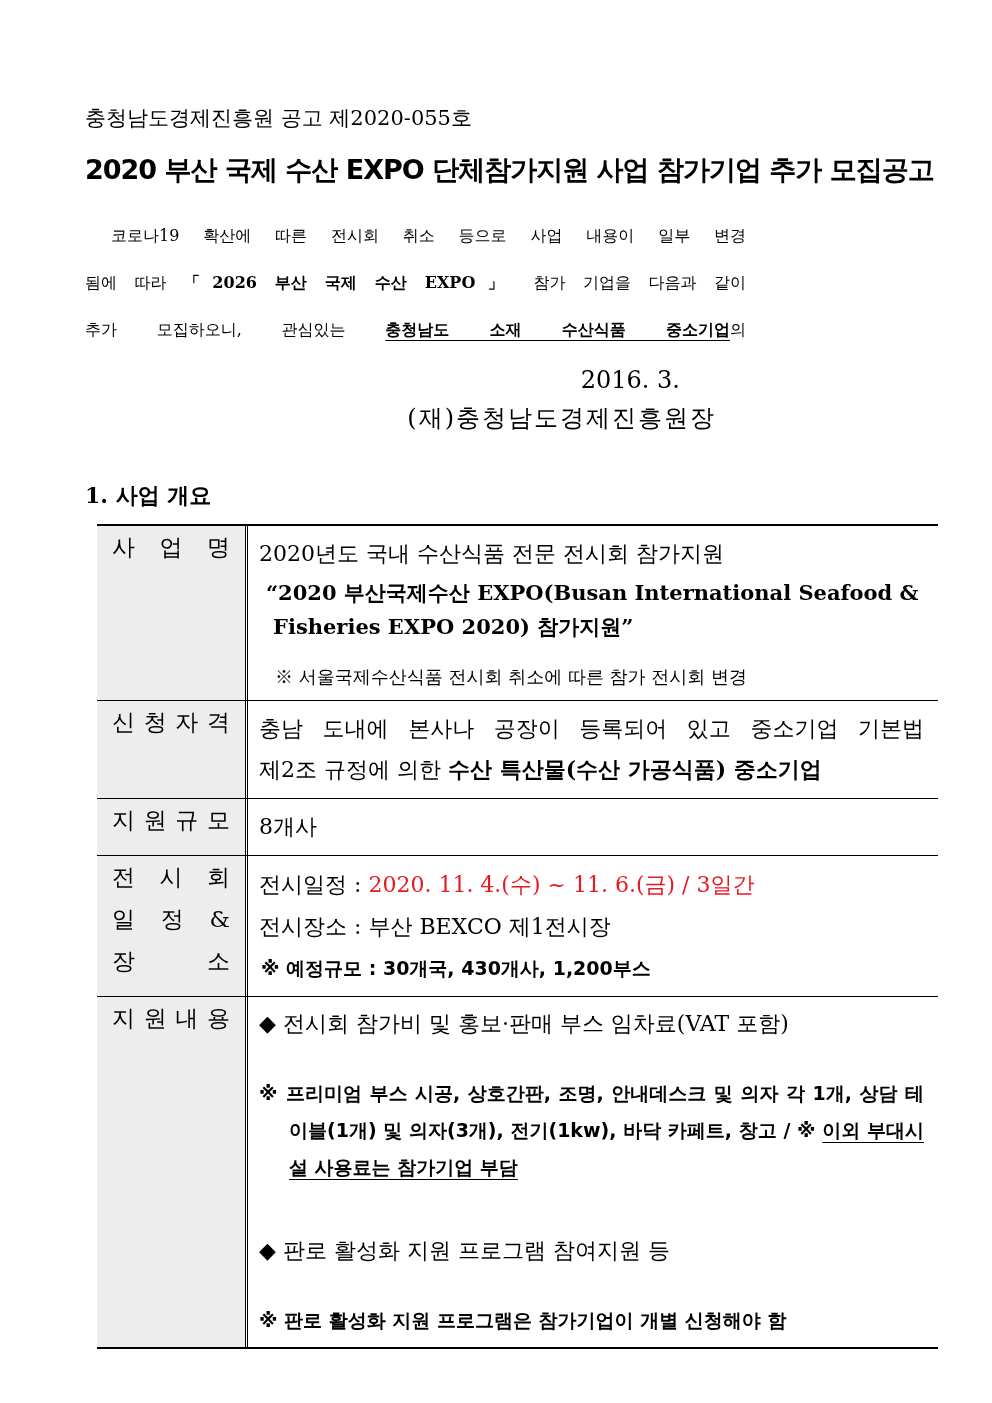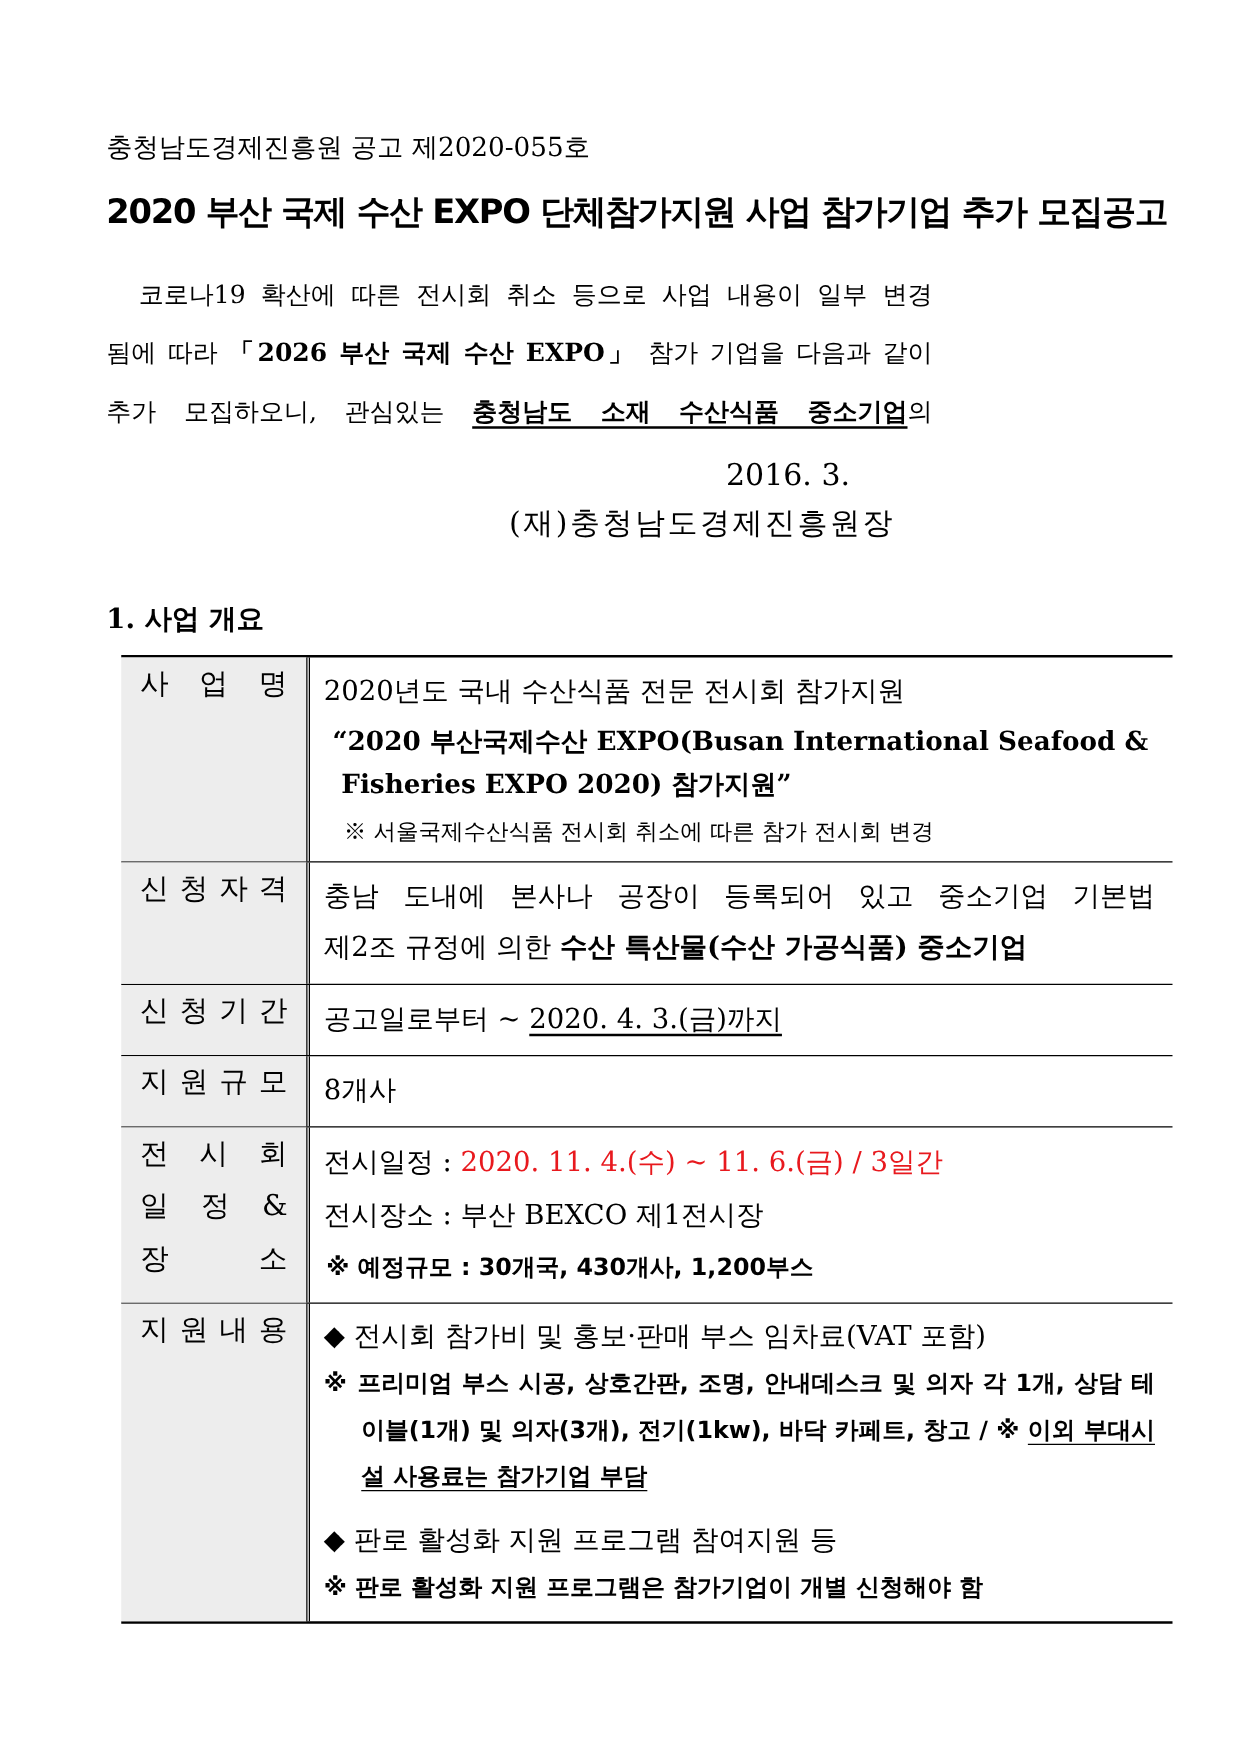--- a/index.html
+++ b/index.html
@@ -22,21 +22,21 @@
   .doc-title{
     margin-top:20px;
     font-family:"DejaVu Sans","Liberation Sans",sans-serif;
     font-weight:800;
     font-size:27px;line-height:36px;
     letter-spacing:-1px;
     text-align:center;
     white-space:nowrap;
   }
 
-  .intro{margin-top:24px;font-size:20px;line-height:47px;}
+  .intro{margin-top:24px;font-size:16px;line-height:47px;}
   .iline{text-align:justify;}
   .iline.just{text-align-last:justify;}
   .iline.first{text-indent:26px;}
   .b{font-weight:700;}
   .u{text-decoration:underline;text-underline-offset:5px;}
 
   .date-line{margin-top:8px;text-align:right;font-size:24px;line-height:38px;padding-right:66px;}
   .issuer-line{text-align:right;font-size:24px;line-height:38px;letter-spacing:2px;padding-right:30px;}
 
   .sec-heading{margin-top:42px;font-size:22px;font-weight:700;line-height:32px;}
@@ -60,30 +60,30 @@
     border-left:3px double #000;
     padding:8px 14px 8px 11px;
     font-size:22px;
     display:flex;flex-direction:column;justify-content:center;
   }
   .r1 .con{min-height:160px;}
   .r2 .con{min-height:86px;}
   .r3 .con{min-height:51px;}
   .r4 .con{min-height:51px;}
   .r5 .con{min-height:126px;}
-  .r6 .con{min-height:240px;}
+  .r6 .con{min-height:240px;gap:32px;}
 
   .cline{line-height:40px;text-align:justify;}
   .cline.justlast{text-align-last:justify;}
   .bold-quote{
     font-weight:700;font-size:21px;line-height:34px;
     padding-left:14px;text-indent:-7px;margin-top:2px;
     text-align:left;
   }
-  .small-note{font-size:18px;line-height:30px;padding-left:16px;margin-top:7px;}
+  .small-note{font-size:18px;line-height:30px;padding-left:16px;margin-top:18px;}
   .gothic{
     font-family:"DejaVu Sans","Liberation Sans",sans-serif;
     font-weight:700;font-size:19px;
   }
   .r5 .cline{line-height:42px;}
   .r5 .note{line-height:40px;padding-left:2px;}
   .red{color:var(--red);}
   .hang{
     line-height:37px;
     padding-left:30px;text-indent:-30px;
@@ -129,28 +129,20 @@
     <div class="row r2">
       <div class="lab">
         <div class="lab-inner">신 청 자 격</div>
       </div>
       <div class="con">
         <div class="cline justlast">충남 도내에 본사나 공장이 등록되어 있고 중소기업 기본법</div>
         <div class="cline"><span>제2조 규정에 의한 </span><span class="b">수산 특산물(수산 가공식품) 중소기업</span></div>
       </div>
     </div>
 
-    <div class="row r3">
-      <div class="lab">
-        <div class="lab-inner">신 청 기 간</div>
-      </div>
-      <div class="con">
-        <div class="cline"><span>공고일로부터 ~ </span><span class="u2">2020. 4. 3.(금)까지</span></div>
-      </div>
-    </div>
 
     <div class="row r4">
       <div class="lab">
         <div class="lab-inner">지 원 규 모</div>
       </div>
       <div class="con">
         <div class="cline">8개사</div>
       </div>
     </div>
 

